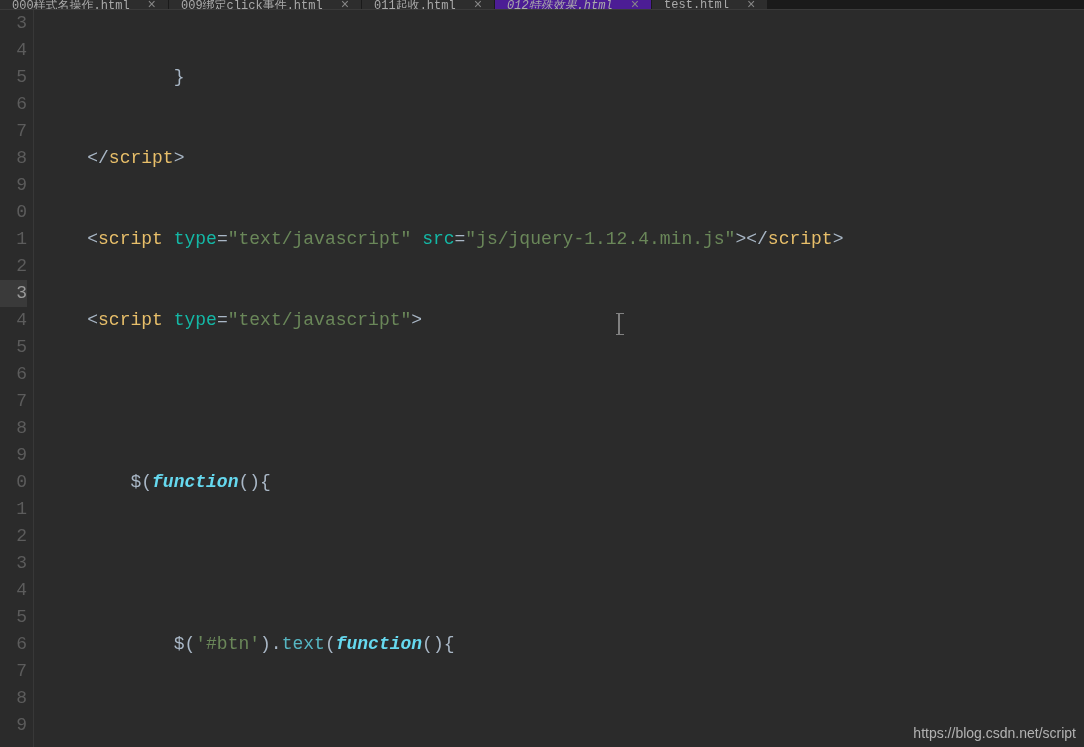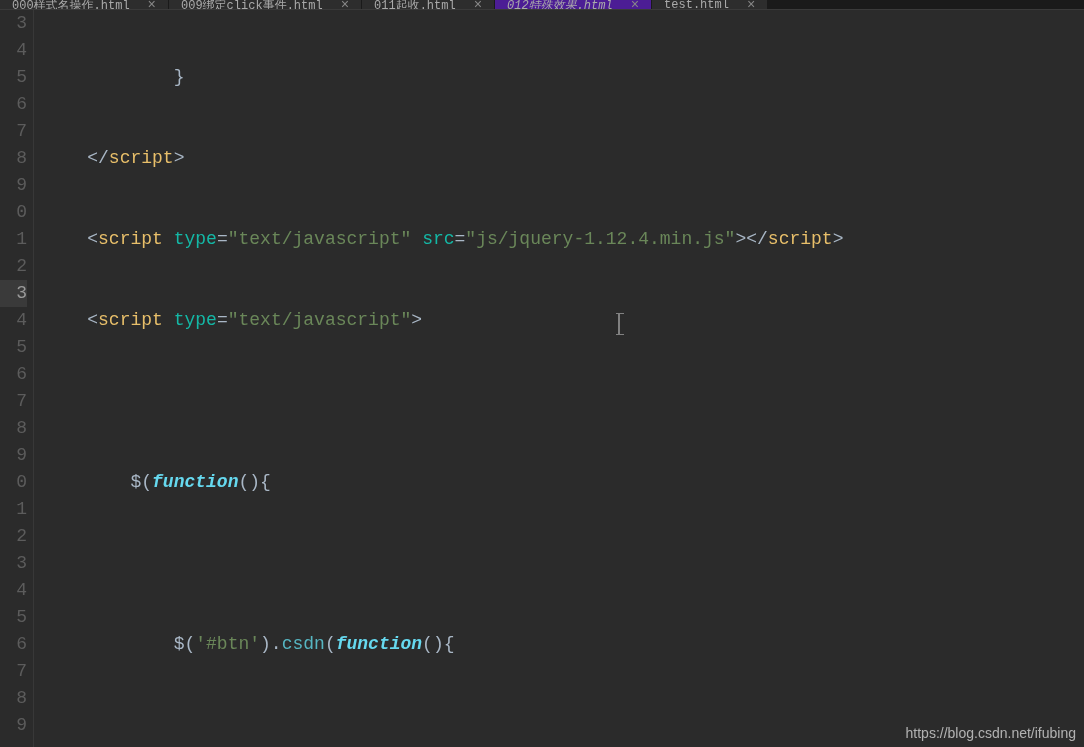--- a/index.html
+++ b/index.html
@@ -152,21 +152,21 @@
       <span class="ln">9</span>
     </div>
   <div class="code" id="code">
     <span class="line"><span>            </span><span class="d">}</span></span>
     <span class="line"><span>    </span><span class="d">&lt;/</span><span class="tag">script</span><span class="d">&gt;</span></span>
     <span class="line"><span>    </span><span class="d">&lt;</span><span class="tag">script</span><span> </span><span class="attname">type</span><span class="d">=</span><span class="val">"text/javascript"</span><span> </span><span class="attname">src</span><span class="d">=</span><span class="val">"js/jquery-1.12.4.min.js"</span><span class="d">&gt;</span><span class="d">&lt;/</span><span class="tag">script</span><span class="d">&gt;</span></span>
     <span class="line"><span>    </span><span class="d">&lt;</span><span class="tag">script</span><span> </span><span class="attname">type</span><span class="d">=</span><span class="val">"text/javascript"</span><span class="d">&gt;</span></span>
     <span class="line"><span> </span></span>
     <span class="line"><span>        </span><span class="jq">$(</span><span class="fk">function</span><span class="d">(){</span></span>
     <span class="line"><span> </span></span>
-    <span class="line"><span>            </span><span class="jq">$(</span><span class="val">'#btn'</span><span class="d">).</span><span class="methodblue">csdn</span><span class="d">(</span><span class="fk">function</span><span class="d">(){</span></span>
+    <span class="line"><span>            </span><span class="jq">$(</span><span class="val">'#btn'</span><span class="d">).</span><span class="methodblue">text</span><span class="d">(</span><span class="fk">function</span><span class="d">(){</span></span>
     <span class="line"><span> </span></span>
     
     
     
     
     
     
     
     
     
@@ -175,13 +175,13 @@
     
     
     
     
     
     
     <div class="text-cursor-caret"></div>
   </div>
 </div>
 
-<div class="watermark">https://blog.csdn.net/ifubing</div>
+<div class="watermark">https://blog.csdn.net/script</div>
 
 </body></html>

